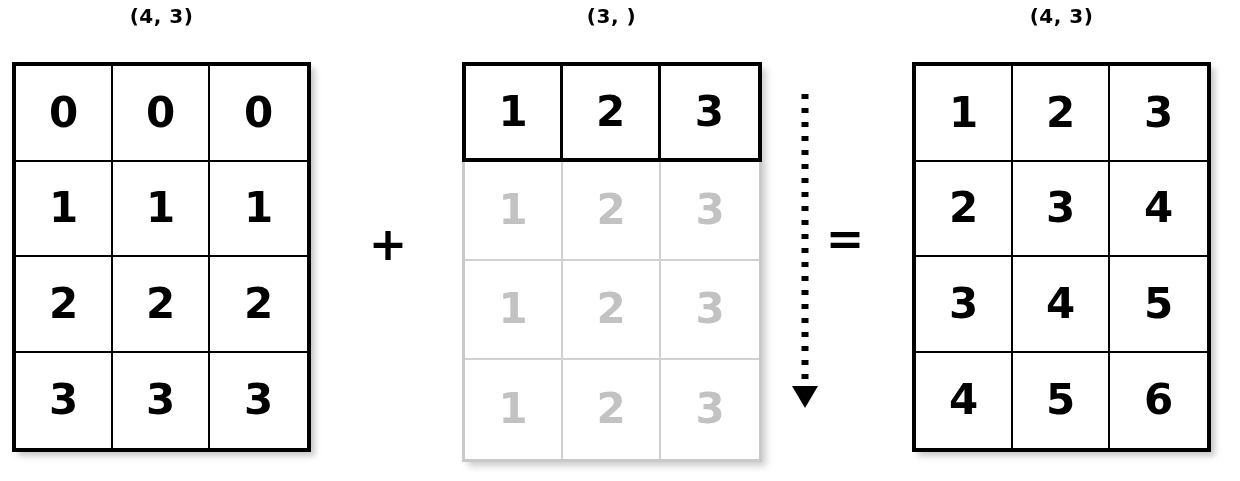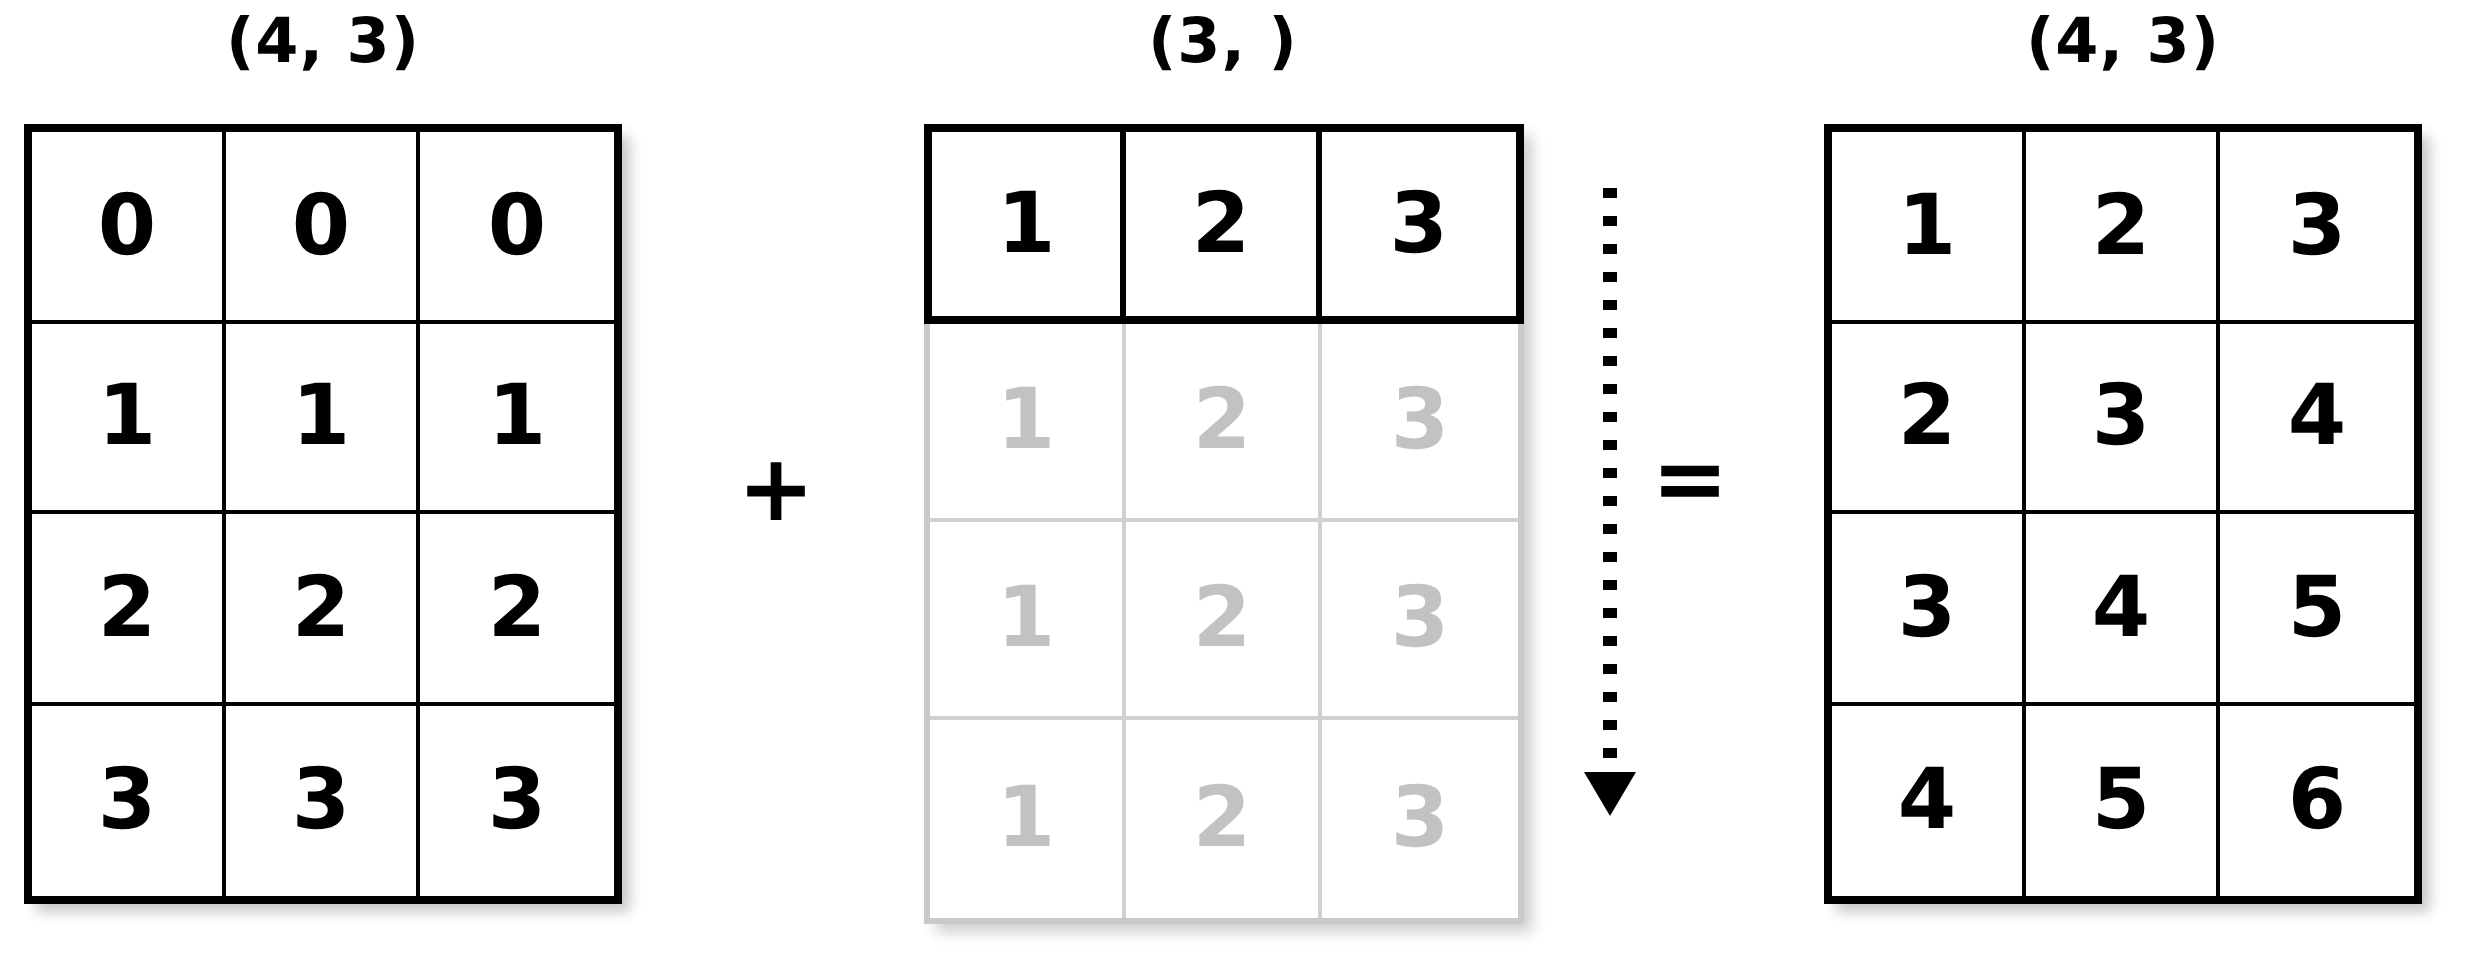--- a/index.html
+++ b/index.html
@@ -20,21 +20,21 @@
     position: absolute;
     left: 0; top: 0;
     width: 1240px;
     height: 481px;
   }
 
   
   .shape-label {
     position: absolute;
     text-align: center;
-    font-size: 31px;
+    font-size: 20px;
     font-weight: 700;
     color: #000000;
     letter-spacing: 0.5px;
     line-height: 1;
     white-space: pre;
   }
 
   
   .matrix {
     position: absolute;

